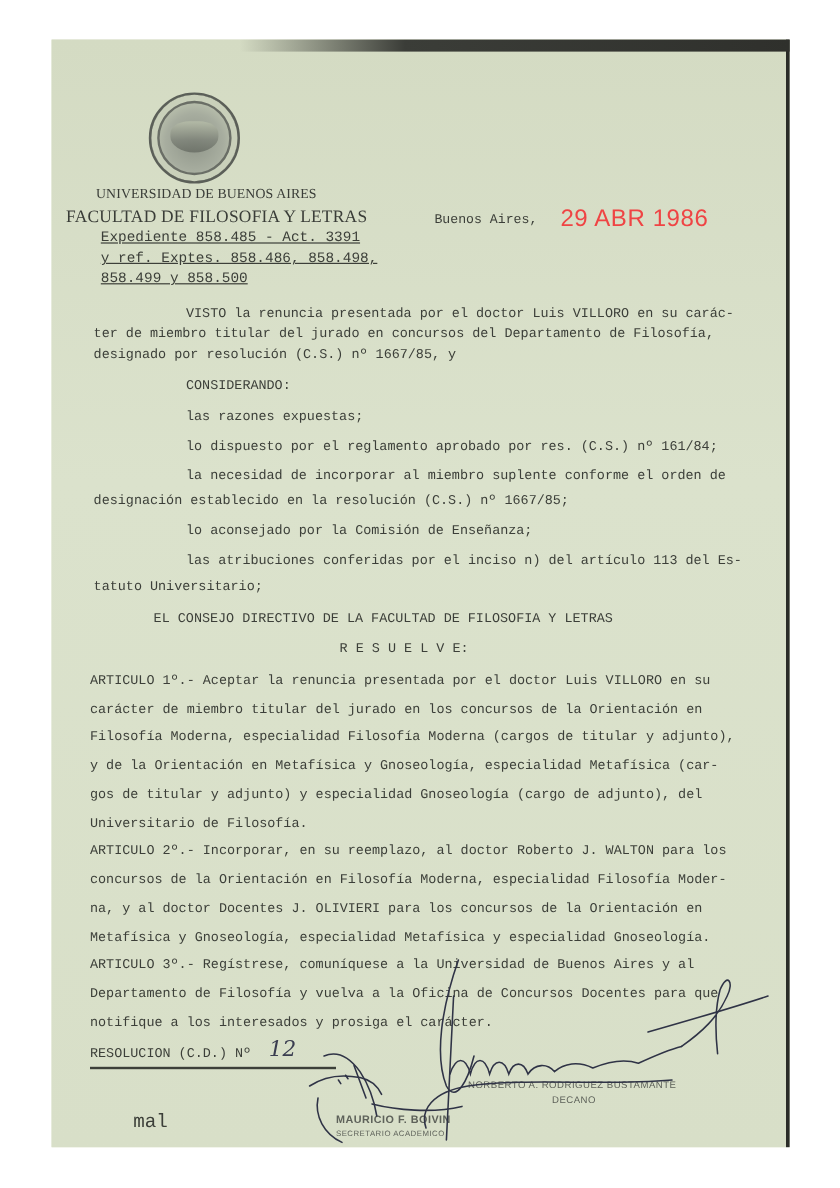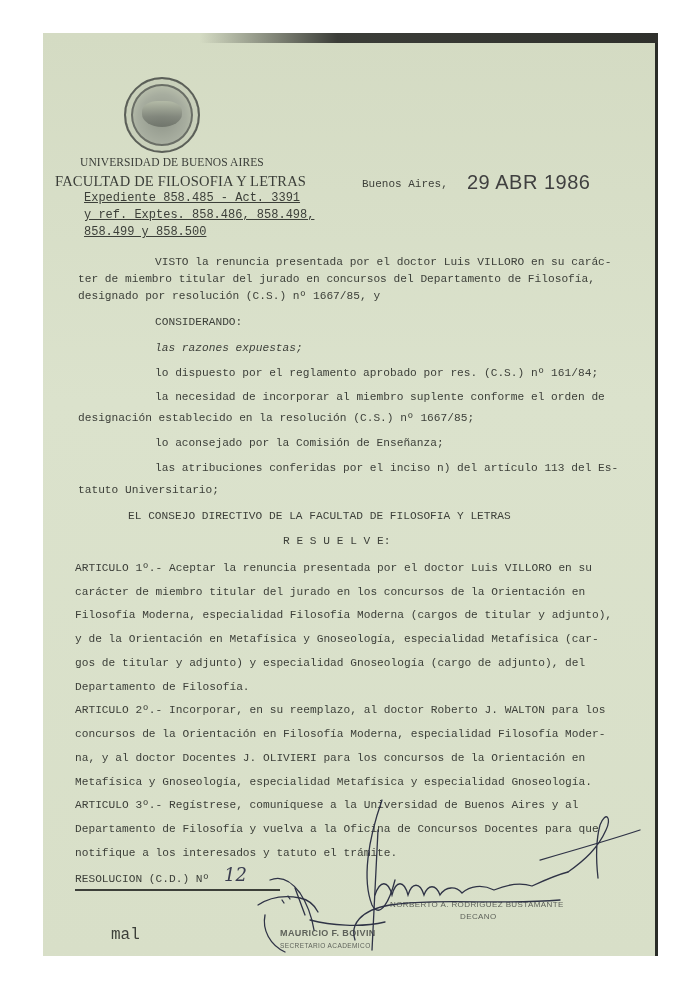--- a/index.html
+++ b/index.html
@@ -29,21 +29,21 @@
     background: linear-gradient(180deg, #b8bfaa 0%, #7d8278 60%, #666b62 100%);
     opacity: 0.8;
   }
   .serif { font-family: "Liberation Serif", "DejaVu Serif", serif; color: #3a3d38; }
   .mono { font-family: "Liberation Mono", "DejaVu Sans Mono", monospace; color: #3c3f39; }
   .t { position: absolute; white-space: nowrap; }
   .univ { left: 80px; top: 156px; font-size: 11.5px; letter-spacing: 0.1px; }
   .fac { left: 55px; top: 173px; font-size: 14.5px; letter-spacing: 0.2px; }
   .exp { font-size: 12px; text-decoration: underline; text-align: center; }
   .place { left: 362px; top: 178px; font-size: 11px; }
-  .date { left: 467px; top: 171px; font-size: 20px; font-family: "Liberation Sans", "DejaVu Sans", sans-serif; color: #404040; letter-spacing: 0.5px; }
+  .date { left: 467px; top: 171px; font-size: 20px; font-family: "Liberation Sans", "DejaVu Sans", sans-serif; color: #ef4444; letter-spacing: 0.5px; }
   .body { font-size: 11.2px; line-height: 23px; }
   .sig-name { font-family: "Liberation Sans", "DejaVu Sans", sans-serif; color: #5e625a; font-size: 8px; letter-spacing: 0.4px; }
   svg.sig { position: absolute; left: 0; top: 0; }
 </style>
 </head>
 <body>
 
 <div class="page"></div>
 <div class="top-strip"></div>
 
@@ -59,46 +59,46 @@
 
 <div class="t mono place">Buenos Aires,</div>
 <div class="t date">29 ABR 1986</div>
 
 <div class="t mono body" style="left:155px;top:253px;line-height:18px;">VISTO la renuncia presentada por el doctor Luis VILLORO en su carác-</div>
 <div class="t mono body" style="left:78px;top:270px;line-height:18px;">ter de miembro titular del jurado en concursos del Departamento de Filosofía,</div>
 <div class="t mono body" style="left:78px;top:287px;line-height:18px;">designado por resolución (C.S.) nº 1667/85, y</div>
 
 <div class="t mono body" style="left:155px;top:311px;">CONSIDERANDO:</div>
 
-<div class="t mono body" style="left:155px;top:337px;font-style:italic;">las razones expuestas;</div>
+<div class="t mono body" style="left:155px;top:337px;">las razones expuestas;</div>
 <div class="t mono body" style="left:155px;top:362px;">lo dispuesto por el reglamento aprobado por res. (C.S.) nº 161/84;</div>
 <div class="t mono body" style="left:155px;top:386px;">la necesidad de incorporar al miembro suplente conforme el orden de</div>
 <div class="t mono body" style="left:78px;top:407px;">designación establecido en la resolución (C.S.) nº 1667/85;</div>
 <div class="t mono body" style="left:155px;top:432px;">lo aconsejado por la Comisión de Enseñanza;</div>
 <div class="t mono body" style="left:155px;top:457px;">las atribuciones conferidas por el inciso n) del artículo 113 del Es-</div>
 <div class="t mono body" style="left:78px;top:479px;">tatuto Universitario;</div>
 
 <div class="t mono body" style="left:128px;top:505px;">EL CONSEJO DIRECTIVO DE LA FACULTAD DE FILOSOFIA Y LETRAS</div>
 <div class="t mono body" style="left:283px;top:530px;">R E S U E L V E:</div>
 
 <div class="t mono body" style="left:75px;top:557px;">ARTICULO 1º.- Aceptar la renuncia presentada por el doctor Luis VILLORO en su</div>
 <div class="t mono body" style="left:75px;top:581px;">carácter de miembro titular del jurado en los concursos de la Orientación en</div>
 <div class="t mono body" style="left:75px;top:604px;">Filosofía Moderna, especialidad Filosofía Moderna (cargos de titular y adjunto),</div>
 <div class="t mono body" style="left:75px;top:628px;">y de la Orientación en Metafísica y Gnoseología, especialidad Metafísica (car-</div>
 <div class="t mono body" style="left:75px;top:652px;">gos de titular y adjunto) y especialidad Gnoseología (cargo de adjunto), del</div>
-<div class="t mono body" style="left:75px;top:676px;">Departamento de Filosofía.</div>
+<div class="t mono body" style="left:75px;top:676px;">Universitario de Filosofía.</div>
 
 <div class="t mono body" style="left:75px;top:699px;text-align:right;">ARTICULO 2º.- Incorporar, en su reemplazo, al doctor Roberto J. WALTON para los</div>
 <div class="t mono body" style="left:75px;top:723px;">concursos de la Orientación en Filosofía Moderna, especialidad Filosofía Moder-</div>
 <div class="t mono body" style="left:75px;top:747px;">na, y al doctor Docentes J. OLIVIERI para los concursos de la Orientación en</div>
 <div class="t mono body" style="left:75px;top:771px;">Metafísica y Gnoseología, especialidad Metafísica y especialidad Gnoseología.</div>
 
 <div class="t mono body" style="left:75px;top:794px;">ARTICULO 3º.- Regístrese, comuníquese a la Universidad de Buenos Aires y al</div>
 <div class="t mono body" style="left:75px;top:818px;">Departamento de Filosofía y vuelva a la Oficina de Concursos Docentes para que</div>
-<div class="t mono body" style="left:75px;top:842px;">notifique a los interesados y tatuto el trámite.</div>
+<div class="t mono body" style="left:75px;top:842px;">notifique a los interesados y prosiga el carácter.</div>
 
 <div class="t mono body" style="left:75px;top:868px;">RESOLUCION (C.D.) Nº</div>
 <div class="t" style="left:224px;top:864px;font-family:'DejaVu Serif',serif;font-style:italic;font-size:18px;color:#3a3d50;">12</div>
 <div class="t" style="left:75px;top:889px;width:205px;height:2px;background:#3c3f39;"></div>
 
 <div class="t mono" style="left:75px;top:926px;font-size:16px;margin-left:36px;">mal</div>
 
 <div class="t sig-name" style="left:390px;top:900px;">NORBERTO A. RODRIGUEZ BUSTAMANTE</div>
 <div class="t sig-name" style="left:460px;top:912px;">DECANO</div>
 <div class="t sig-name" style="left:280px;top:928px;font-size:9px;font-weight:bold;">MAURICIO F. BOIVIN</div>

